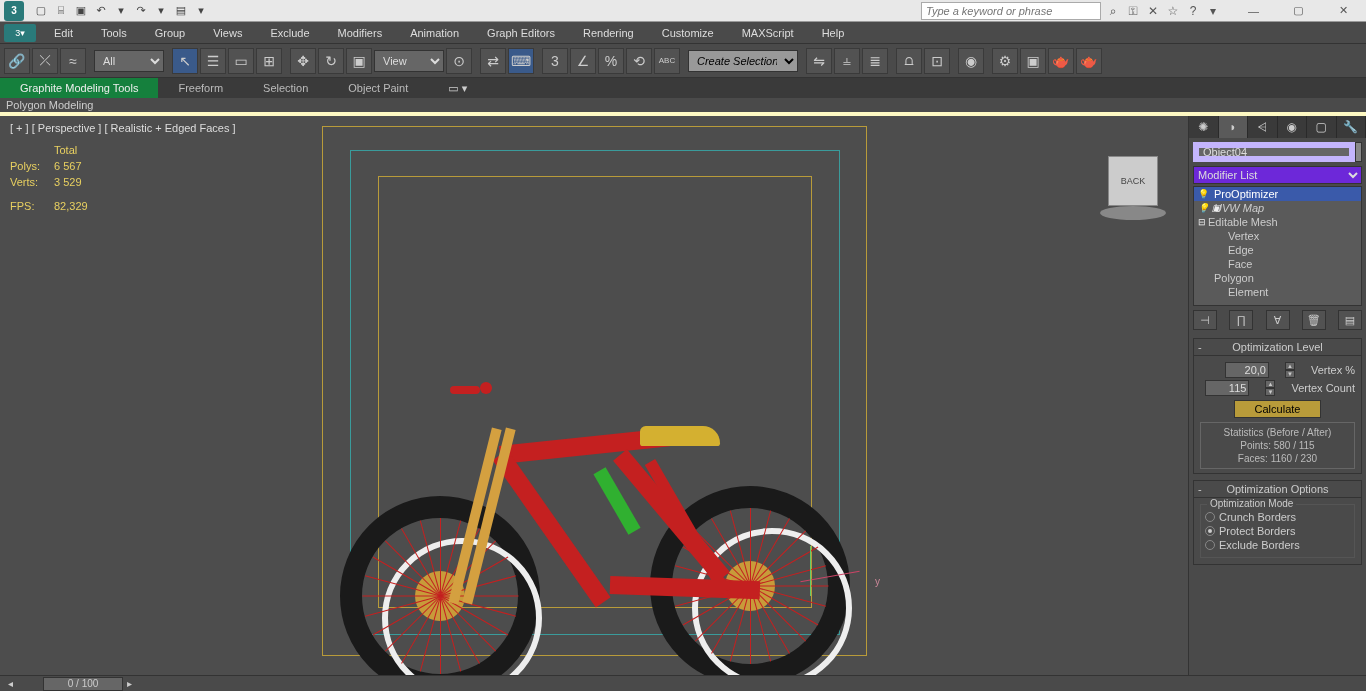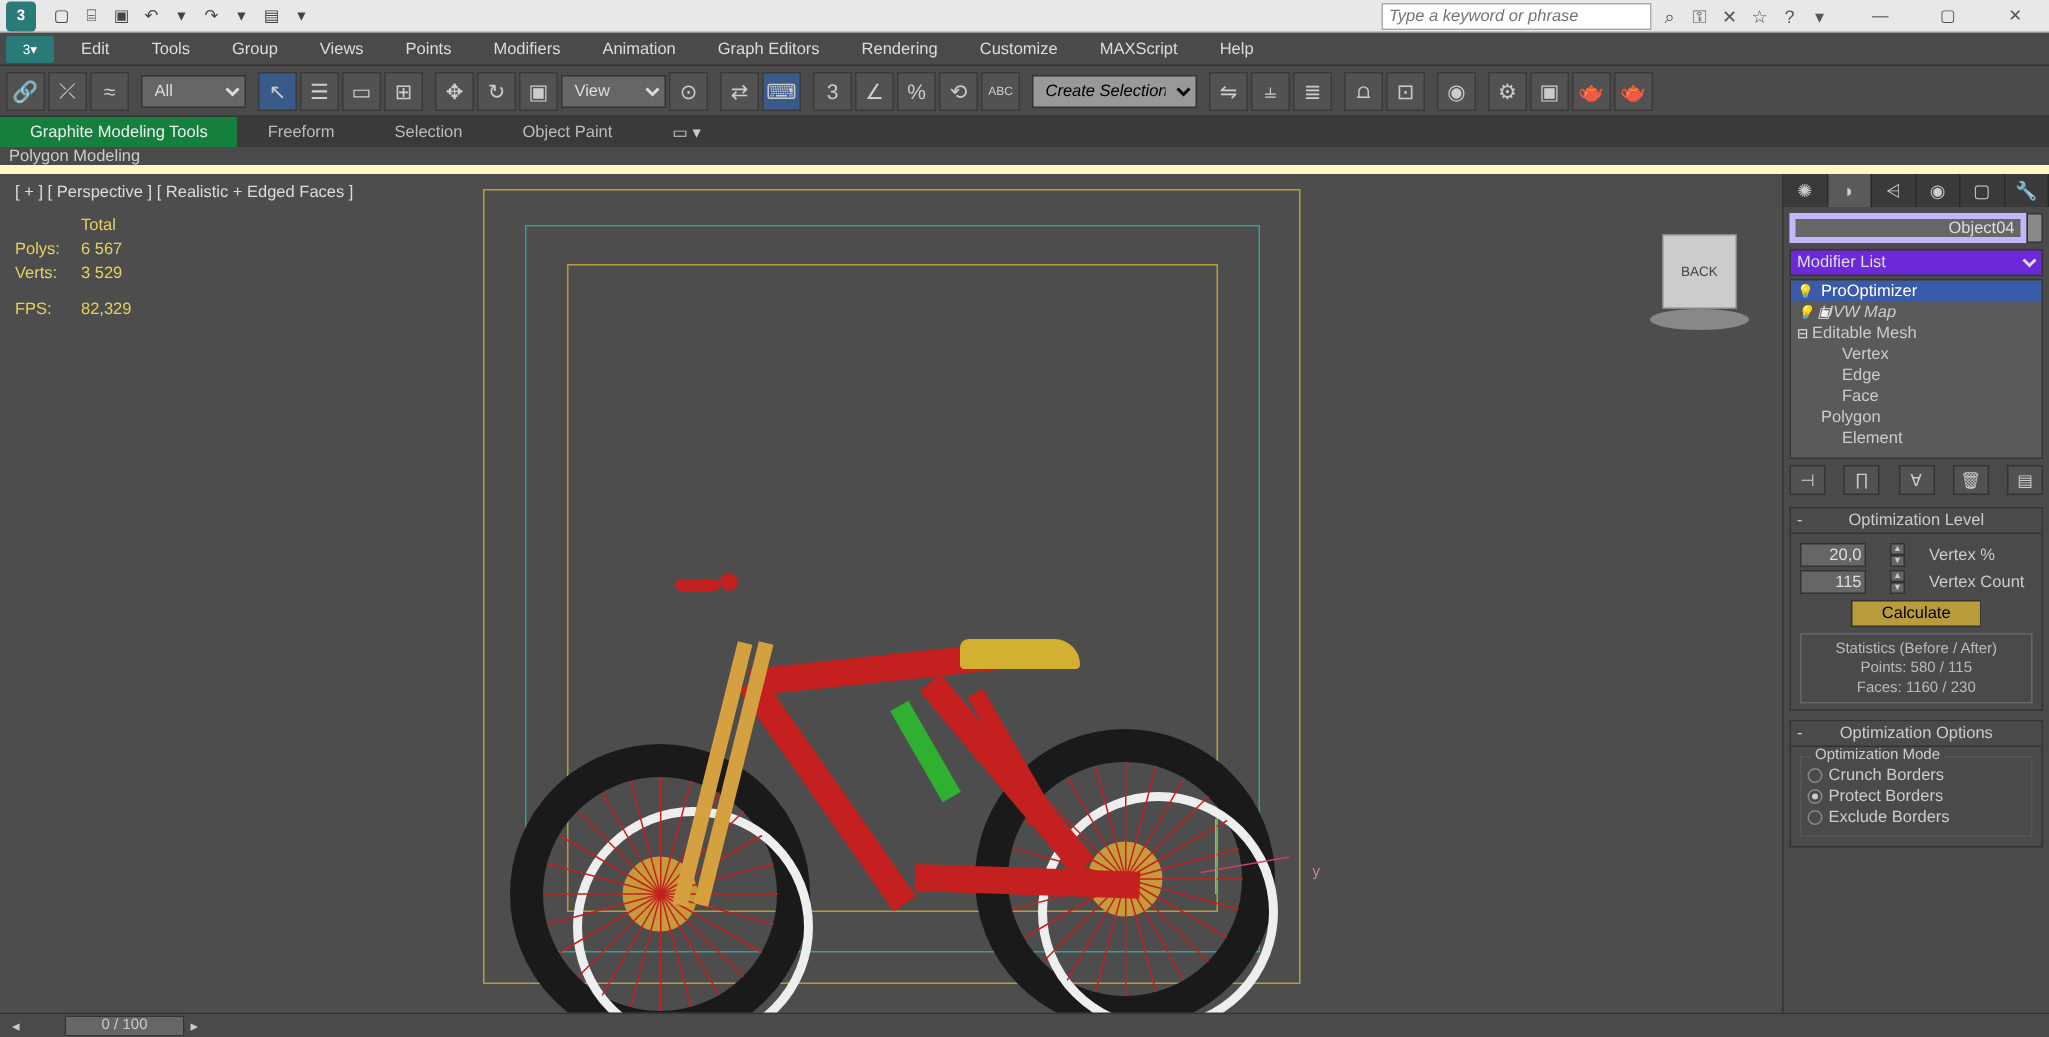--- a/index.html
+++ b/index.html
@@ -30,21 +30,21 @@
 .maintoolbar .combo { height: 22px; background: #666; border: 1px solid #333; color: #ddd; font-size: 11px; padding: 0 4px; min-width: 60px; }
 .maintoolbar .combo.cs { background: #999; color: #000; font-style: italic; }
 
 
 .ribbontabs { height: 20px; background: #3a3a3a; display: flex; align-items: center; }
 .ribbontabs .rtab { padding: 0 20px; color: #bbb; line-height: 20px; cursor: pointer; }
 .ribbontabs .rtab.active { background: #15803d; color: #eee; }
 .ribbontabs .rmin { margin-left: 20px; color: #ccc; cursor: pointer; }
 
 
-.ribbonpanel { height: 18px; background: #4a4a4a; border-bottom: 6px solid #fef9c3; padding-left: 6px; display: flex; align-items: center; }
+.ribbonpanel { height: 18px; background: #4a4a4a; border-bottom: 4px solid #fef9c3; padding-left: 6px; display: flex; align-items: center; }
 .ribbonpanel .rp { color: #ccc; font-size: 11px; }
 
 
 .mainarea { display: flex; height: calc(691px - 22px - 22px - 34px - 20px - 18px - 16px); }
 
 
 .viewport { flex: 1; background: #4d4d4d; position: relative; overflow: hidden; }
 .vp-label { position: absolute; top: 6px; left: 10px; color: #ddd; font-size: 11px; z-index: 5; }
 .vp-stats { position: absolute; top: 26px; left: 10px; color: #e8d060; font-size: 11px; line-height: 16px; z-index: 5; }
 .vp-stats .row { display: flex; }
@@ -67,36 +67,36 @@
 
 .viewcube { position: absolute; top: 40px; right: 30px; width: 50px; height: 50px; background: #ccc; border: 1px solid #888; display: flex; align-items: center; justify-content: center; color: #444; font-size: 9px; cursor: pointer; }
 .viewcube-base { position: absolute; top: 90px; right: 22px; width: 66px; height: 14px; border-radius: 50%; background: #888; }
 
 
 .cmdpanel { width: 178px; background: #4a4a4a; border-left: 1px solid #333; display: flex; flex-direction: column; }
 .cmdpanel .tabs { display: flex; height: 22px; background: #3a3a3a; }
 .cmdpanel .tabs .ct { flex: 1; display: flex; align-items: center; justify-content: center; font-size: 12px; color: #ccc; cursor: pointer; border-right: 1px solid #2a2a2a; }
 .cmdpanel .tabs .ct.active { background: #5a5a5a; }
 .cmdpanel .objname { display: flex; height: 20px; margin: 4px; }
-.cmdpanel .objname input { flex: 1; background: #666; border: 4px solid #c4b5fd; color: #ddd; padding: 0 4px; font-size: 11px; text-align: right; }
+.cmdpanel .objname input { flex: 1; background: #666; border: 6px solid #c4b5fd; color: #ddd; padding: 0 4px; font-size: 11px; }
 .cmdpanel .objname .color { width: 18px; background: #888; border: 1px solid #333; cursor: pointer; }
 .cmdpanel .modlist { margin: 0 4px; }
 .cmdpanel .modlist select { width: 100%; background: #6d28d9; border: 1px solid #333; color: #ddd; font-size: 11px; height: 18px; }
 .cmdpanel .stack { margin: 2px 4px; background: #5a5a5a; border: 1px solid #333; height: 120px; overflow-y: auto; font-size: 11px; position: relative; }
 .cmdpanel .stack .srow { padding: 1px 4px 1px 20px; color: #ccc; cursor: pointer; position: relative; }
 .cmdpanel .stack .srow.sel { background: #3a5aaa; color: #fff; }
 .cmdpanel .stack .srow.it { font-style: italic; }
 .cmdpanel .stack .srow .bulb { position: absolute; left: 4px; top: 2px; font-size: 9px; color: #eee; }
 .cmdpanel .stackbtns { display: flex; margin: 2px 4px; gap: 4px; justify-content: space-between; }
 .cmdpanel .stackbtns .sb { width: 24px; height: 20px; background: #525252; border: 1px solid #333; display: flex; align-items: center; justify-content: center; font-size: 11px; cursor: pointer; }
 .cmdpanel .rollout { margin: 6px 4px 0 4px; border: 1px solid #333; }
 .cmdpanel .rollout .rhead { background: #4a4a4a; color: #ccc; text-align: center; font-size: 11px; padding: 2px; border-bottom: 1px solid #333; position: relative; cursor: pointer; }
 .cmdpanel .rollout .rhead .pm { position: absolute; left: 4px; }
 .cmdpanel .rollout .rbody { padding: 4px 6px; font-size: 11px; color: #ccc; }
-.cmdpanel .spinner { display: flex; align-items: center; gap: 16px; margin: 2px 0; }
+.cmdpanel .spinner { display: flex; align-items: center; gap: 16px; margin: 2px 0; justify-content: flex-end; }
 .cmdpanel .spinner input { width: 44px; background: #666; border: 1px solid #333; color: #ddd; text-align: right; padding: 0 2px; font-size: 11px; height: 16px; }
 .cmdpanel .spinner .spn { width: 10px; display: flex; flex-direction: column; }
 .cmdpanel .spinner .spn .s { height: 8px; background: #666; border: 1px solid #333; font-size: 6px; line-height: 6px; text-align: center; cursor: pointer; }
 .cmdpanel .calcbtn { display: block; margin: 4px auto; padding: 2px 20px; background: #b89b3a; color: #000; border: 1px solid #333; cursor: pointer; font-size: 11px; }
 .cmdpanel .statbox { border: 1px solid #666; padding: 3px; text-align: center; font-size: 10px; color: #bbb; line-height: 13px; margin-top: 4px; }
 .cmdpanel .radio { display: flex; align-items: center; gap: 4px; margin: 2px 0; cursor: pointer; }
 .cmdpanel .radio .r { width: 10px; height: 10px; border-radius: 50%; border: 1px solid #888; display: inline-block; }
 .cmdpanel .radio .r.on::after { content: ''; display: block; width: 4px; height: 4px; background: #ccc; border-radius: 50%; margin: 2px; }
 .cmdpanel .chk { display: flex; align-items: center; gap: 4px; margin: 2px 0; cursor: pointer; }
 .cmdpanel .chk .c { width: 11px; height: 11px; border: 1px solid #888; display: inline-flex; align-items: center; justify-content: center; font-size: 9px; }
@@ -144,21 +144,21 @@
     <div class="wc">✕</div>
   </div>
 </div>
 
 <div class="menubar">
   <div class="app-icon2">3▾</div>
   <div class="mitem">Edit</div>
   <div class="mitem">Tools</div>
   <div class="mitem">Group</div>
   <div class="mitem">Views</div>
-  <div class="mitem">Points</div>
+  <div class="mitem">Exclude</div>
   <div class="mitem">Modifiers</div>
   <div class="mitem">Animation</div>
   <div class="mitem">Graph Editors</div>
   <div class="mitem">Rendering</div>
   <div class="mitem">Customize</div>
   <div class="mitem">MAXScript</div>
   <div class="mitem">Help</div>
 </div>
 
 <div class="maintoolbar">

